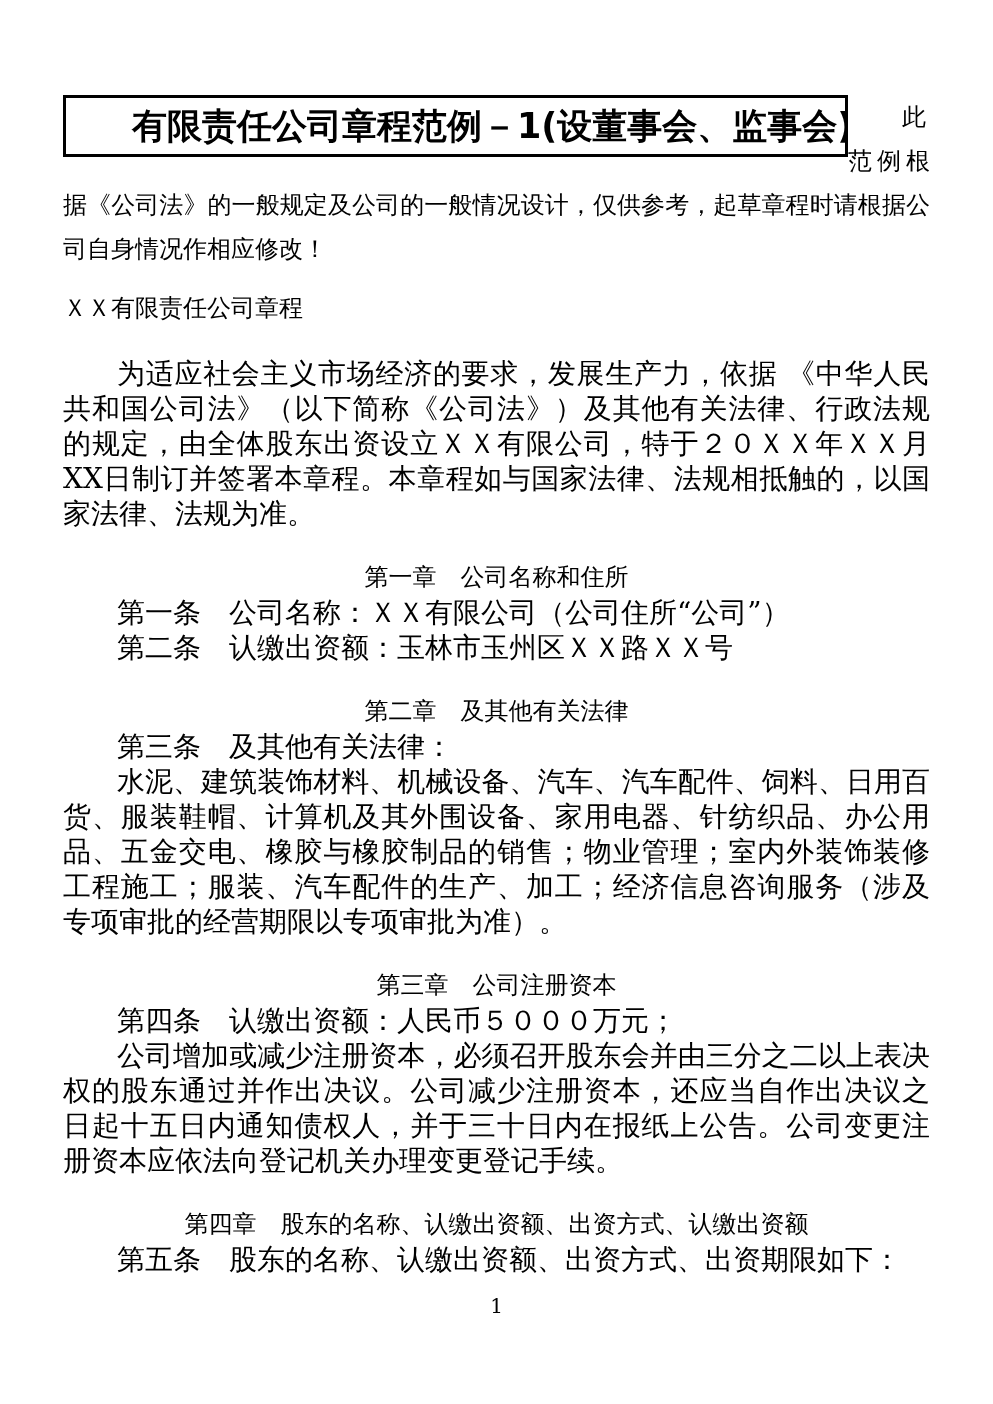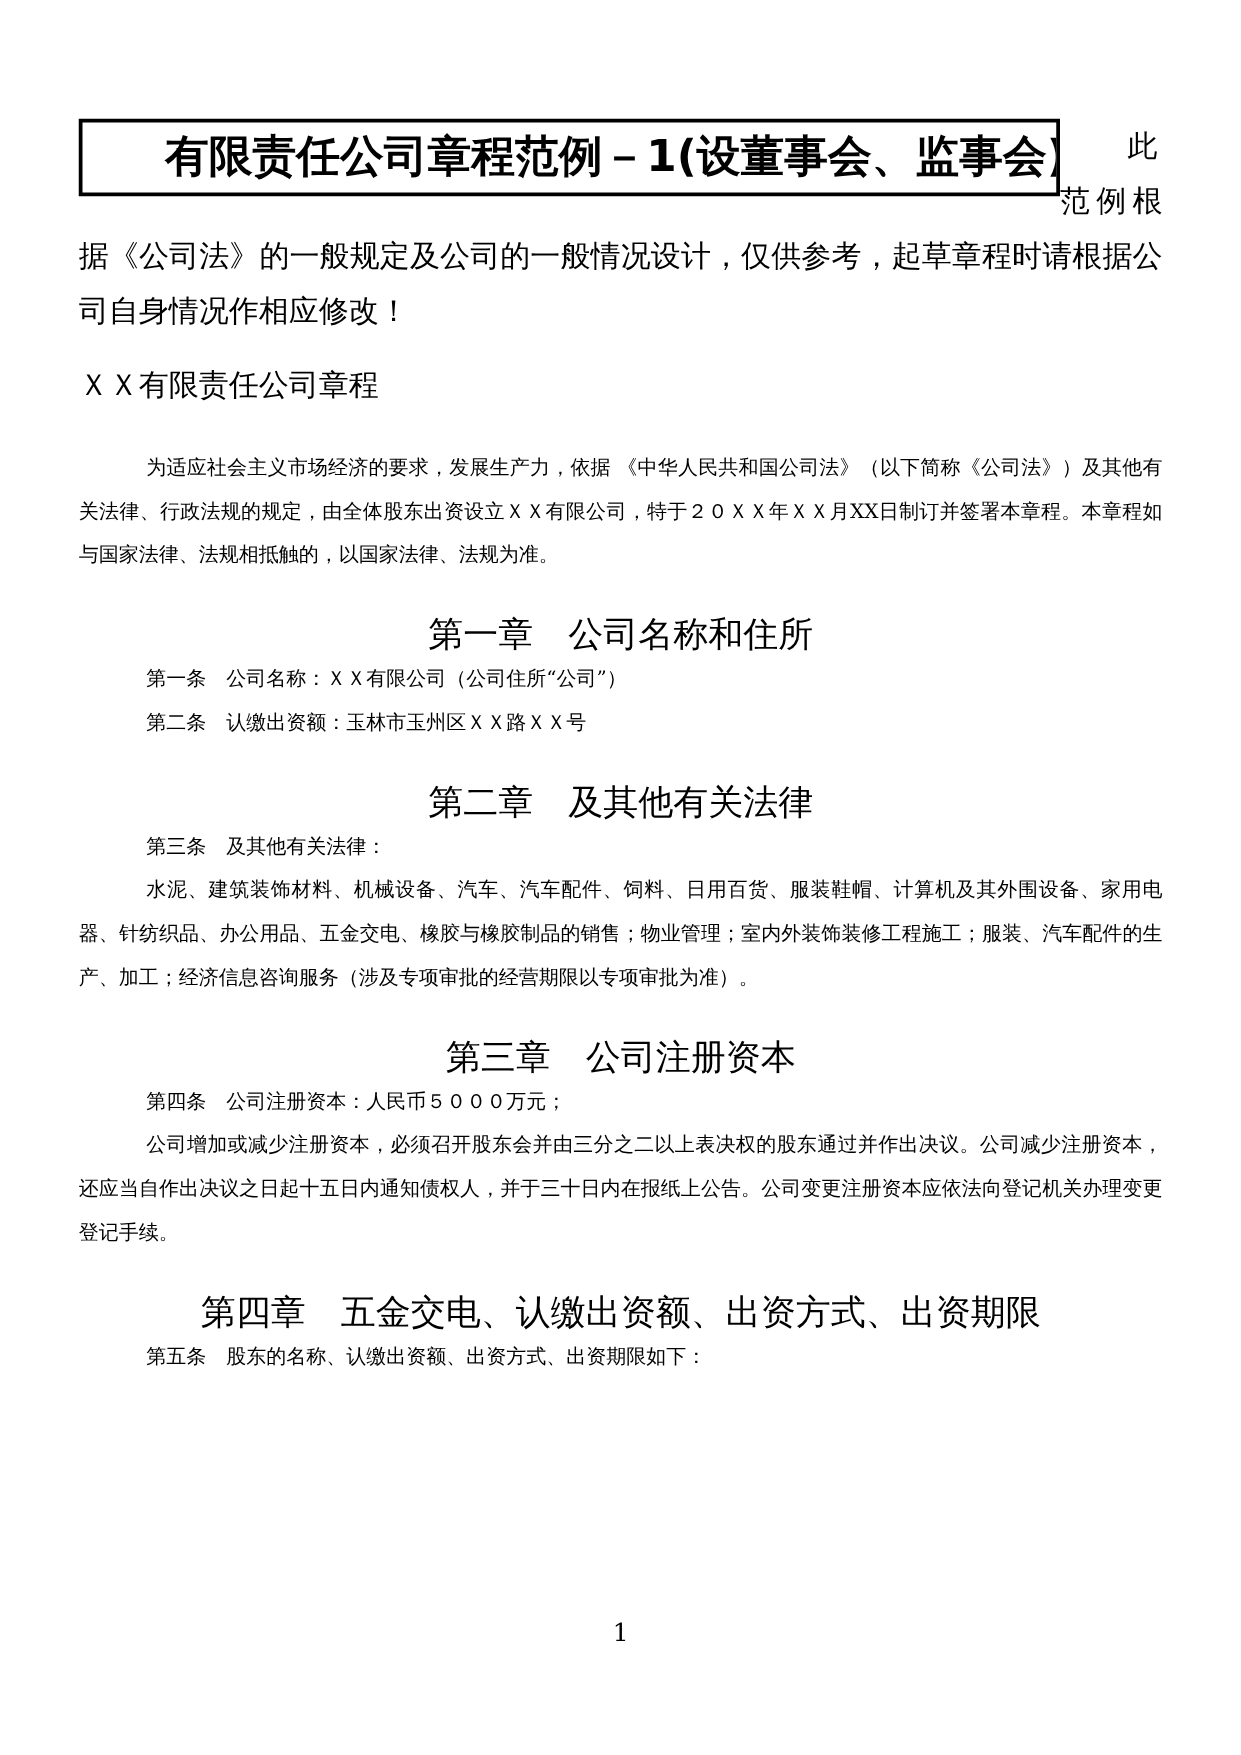--- a/index.html
+++ b/index.html
@@ -40,29 +40,29 @@
     text-indent: 54px;
   }
   .doc-title {
     margin: 19px 0 0 0;
     font-size: 24px;
     line-height: 36px;
     font-weight: normal;
   }
   .para {
     margin: 0;
-    font-size: 16px;
+    font-size: 28px;
     line-height: 35px;
     text-align: justify;
     text-indent: 54px;
   }
   .preamble { margin-top: 30px; }
   .chapter-heading {
     margin: 29px 0 0 0;
-    font-size: 28px;
+    font-size: 24px;
     line-height: 35px;
     font-weight: normal;
     text-align: center;
   }
   .page-number {
     position: absolute;
     top: 1294px;
     left: 0;
     width: 100%;
     text-align: center;
@@ -85,22 +85,22 @@
 
     <h2 class="chapter-heading">第一章　公司名称和住所</h2>
     <p class="para">第一条　公司名称：ＸＸ有限公司（公司住所“公司”）</p>
     <p class="para">第二条　认缴出资额：玉林市玉州区ＸＸ路ＸＸ号</p>
 
     <h2 class="chapter-heading">第二章　及其他有关法律</h2>
     <p class="para">第三条　及其他有关法律：</p>
     <p class="para">水泥、建筑装饰材料、机械设备、汽车、汽车配件、饲料、日用百货、服装鞋帽、计算机及其外围设备、家用电器、针纺织品、办公用品、五金交电、橡胶与橡胶制品的销售；物业管理；室内外装饰装修工程施工；服装、汽车配件的生产、加工；经济信息咨询服务（涉及专项审批的经营期限以专项审批为准）。</p>
 
     <h2 class="chapter-heading">第三章　公司注册资本</h2>
-    <p class="para">第四条　公司注册资本：人民币５０００万元；</p>
+    <p class="para">第四条　认缴出资额：人民币５０００万元；</p>
     <p class="para">公司增加或减少注册资本，必须召开股东会并由三分之二以上表决权的股东通过并作出决议。公司减少注册资本，还应当自作出决议之日起十五日内通知债权人，并于三十日内在报纸上公告。公司变更注册资本应依法向登记机关办理变更登记手续。</p>
 
-    <h2 class="chapter-heading">第四章　五金交电、认缴出资额、出资方式、出资期限</h2>
+    <h2 class="chapter-heading">第四章　股东的名称、认缴出资额、出资方式、认缴出资额</h2>
     <p class="para">第五条　股东的名称、认缴出资额、出资方式、出资期限如下：</p>
 
   </div>
 
   <div class="page-number">1</div>
 </div>
 
 </body></html>

